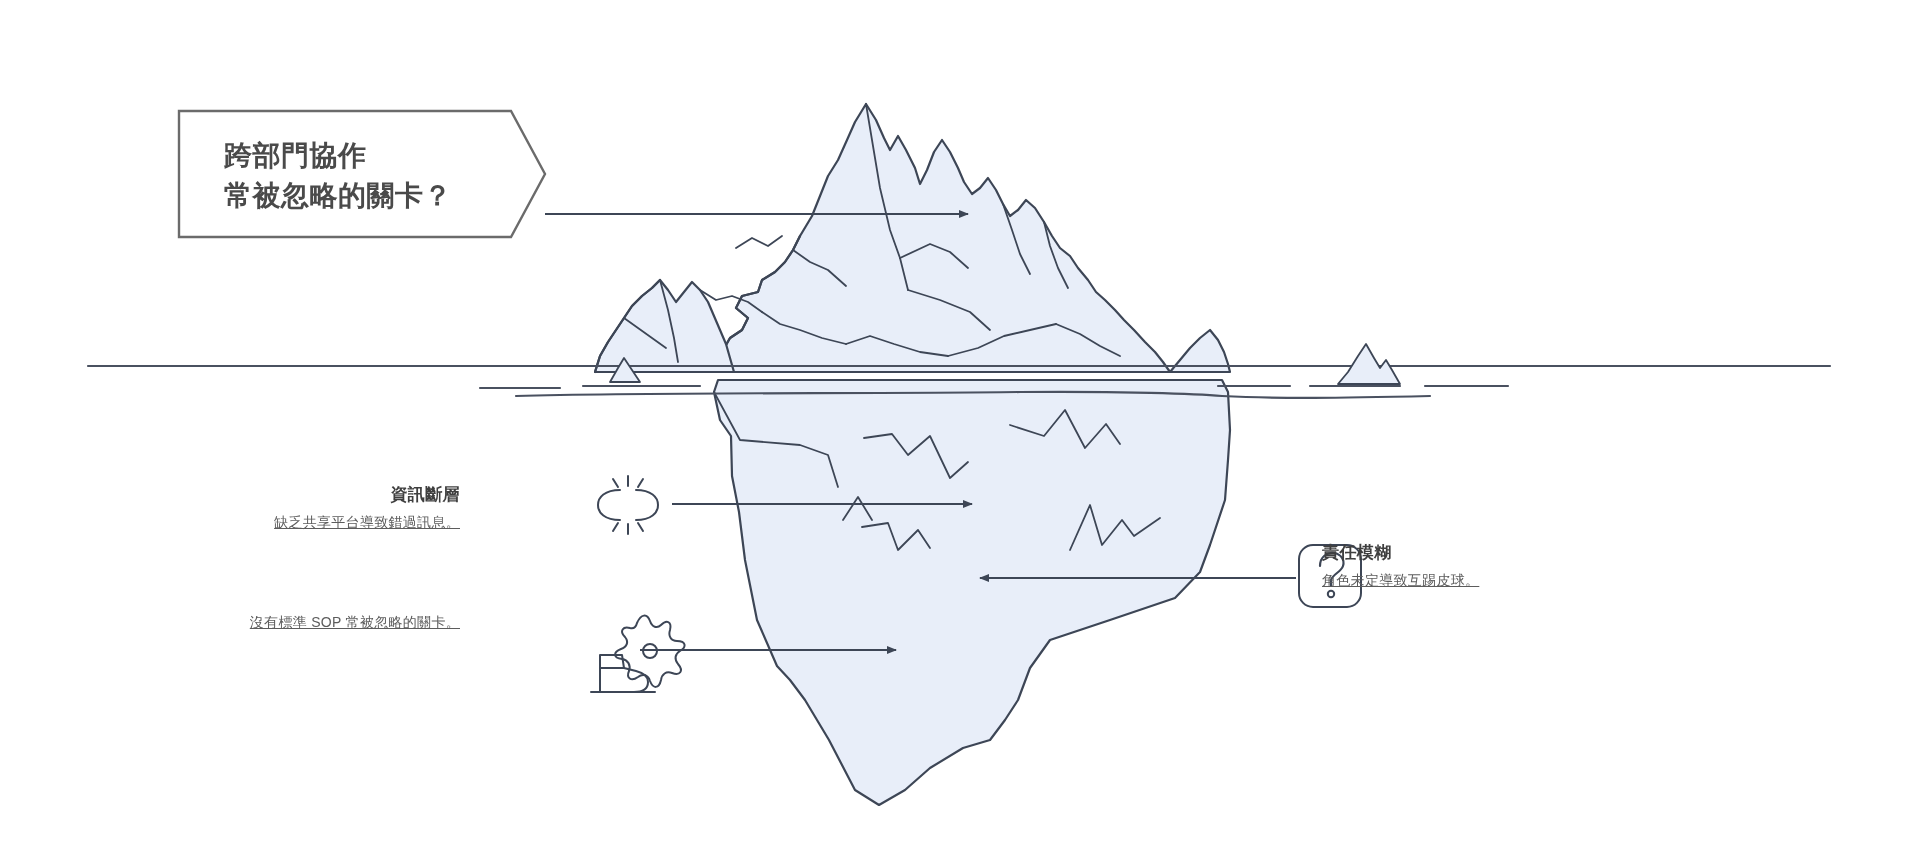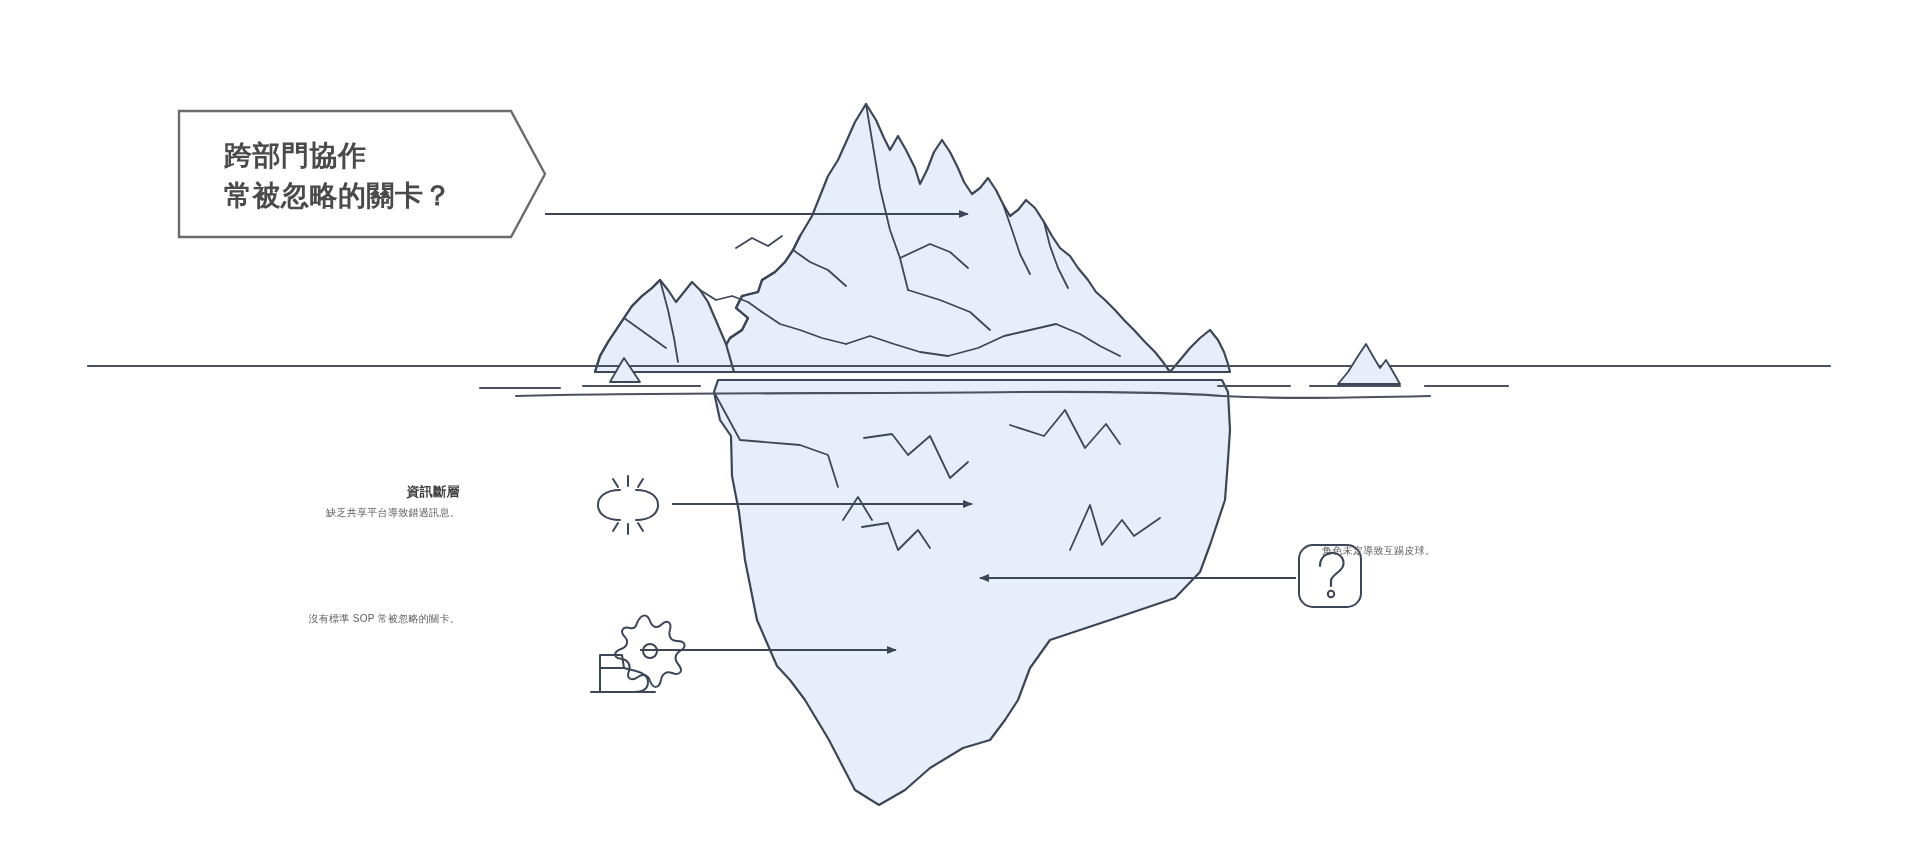--- a/index.html
+++ b/index.html
@@ -47,33 +47,34 @@
     letter-spacing: 0.5px;
     color: #4a4a4a;
     white-space: pre-line;
   }
 
   
   .ann {
     position: absolute;
   }
   .ann-title {
-    font-size: 13px;
+    font-size: 17px;
     font-weight: bold;
     color: #3f3f3f;
     line-height: 1.5;
     letter-spacing: 0.4px;
   }
   .ann-desc {
-    font-size: 10px;
+    font-size: 14px;
     font-weight: normal;
     color: #5c5c5c;
     line-height: 1.6;
     letter-spacing: 0.3px;
     margin-top: 3px;
+    text-decoration: underline;
   }
   .ann-right { text-align: right; }
   .ann-left  { text-align: left; }
 
   #ann-info {
     left: 200px;
     top: 482px;
     width: 260px;
   }
   #ann-process {
@@ -398,16 +399,17 @@
   <div class="ann ann-right" id="ann-info">
     <div class="ann-title">資訊斷層</div>
     <div class="ann-desc">缺乏共享平台導致錯過訊息。</div>
   </div>
 
   <div class="ann ann-right" id="ann-process">
     <div class="ann-desc">沒有標準 SOP 常被忽略的關卡。</div>
   </div>
 
   <div class="ann ann-left" id="ann-ownership">
+    <div class="ann-title">責任模糊</div>
     <div class="ann-desc">角色未定導致互踢皮球。</div>
   </div>
 
 </div>
 
 </body></html>

